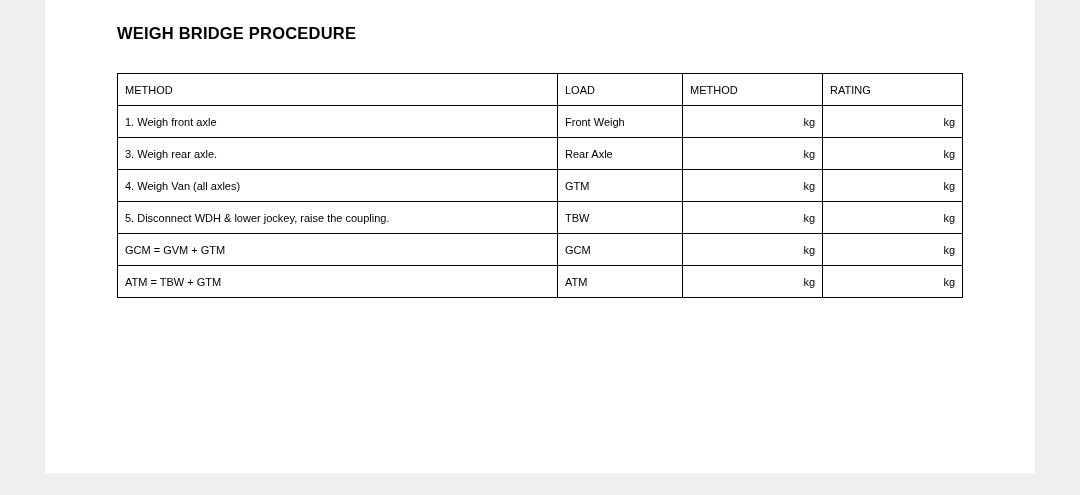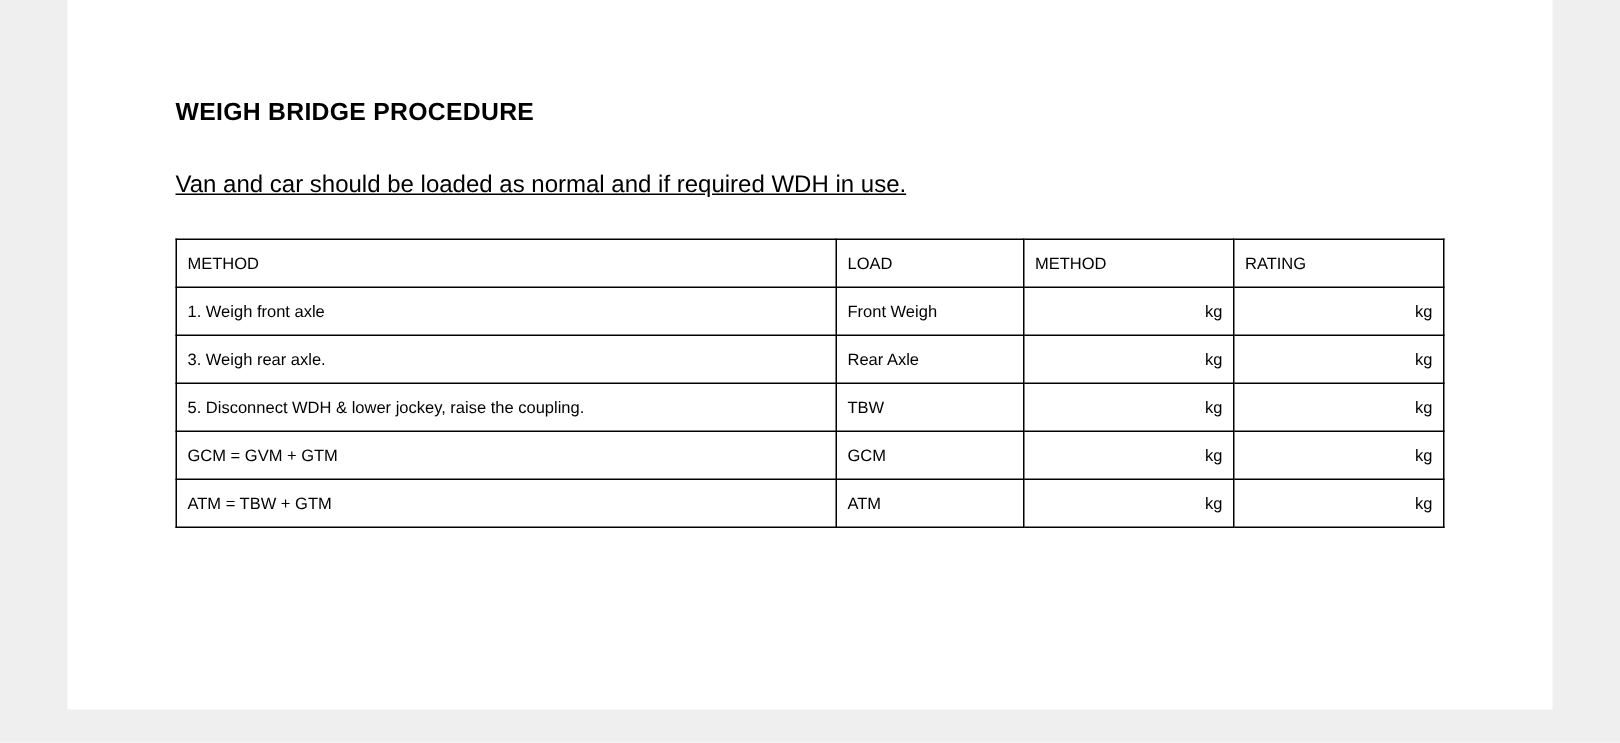--- a/index.html
+++ b/index.html
@@ -15,21 +15,21 @@
   }
   .page {
     position: absolute;
     left: 45px;
     top: 0;
     width: 990px;
     height: 473px;
     background: #ffffff;
   }
   .doc-body {
-    padding: 66px 60px 0 72px;
+    padding: 24px 60px 0 72px;
   }
   .doc-title {
     font-size: 16.5px;
     font-weight: bold;
     color: #000000;
     letter-spacing: 0.2px;
     margin: 0 0 30px 0;
   }
   .doc-subtitle {
     font-size: 16px;
@@ -65,23 +65,20 @@
   }
 </style>
 </head>
 <body>
 
 <div class="page">
   <div class="doc-body">
 
     <h1 class="doc-title">WEIGH BRIDGE PROCEDURE</h1>
 
-    <div>
-      <span class="doc-subtitle">Van and car should be loaded as normal and if required WDH in use.</span>
-    </div>
 
     <table class="weigh-table">
       <colgroup>
         <col class="col-method">
         <col class="col-load">
         <col class="col-actual">
         <col class="col-rating">
       </colgroup>
       <tbody>
         <tr class="hdr">
@@ -99,20 +96,26 @@
         </tr>
 
 
         <tr>
           <td>3. Weigh rear axle.</td>
           <td>Rear Axle</td>
           <td class="unit-cell">kg</td>
           <td class="unit-cell">kg</td>
         </tr>
 
+        <tr>
+          <td>4. Weigh Van (all axles)</td>
+          <td>GTM</td>
+          <td class="unit-cell">kg</td>
+          <td class="unit-cell">kg</td>
+        </tr>
 
         <tr>
           <td>5. Disconnect WDH &amp;  lower jockey, raise the coupling.</td>
           <td>TBW</td>
           <td class="unit-cell">kg</td>
           <td class="unit-cell">kg</td>
         </tr>
 
         <tr>
           <td>GCM = GVM + GTM</td>

